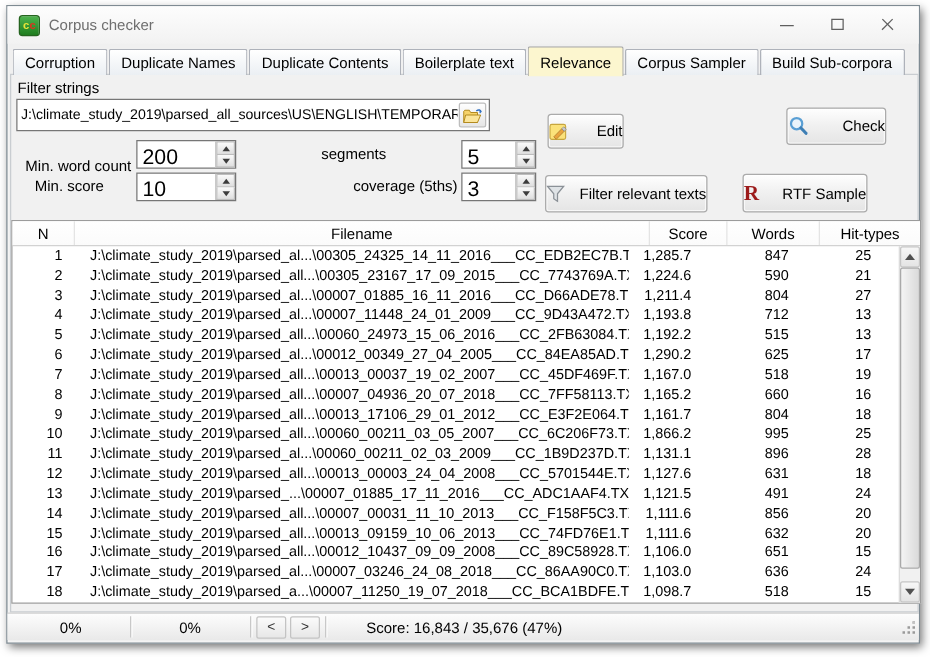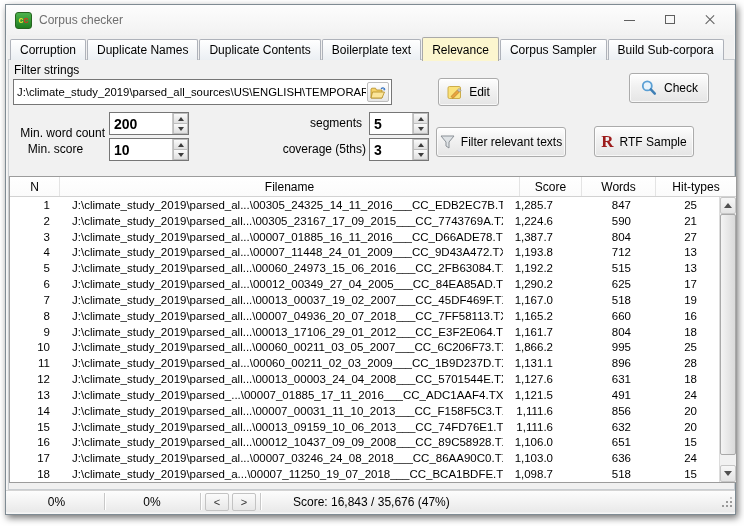--- a/index.html
+++ b/index.html
@@ -44,26 +44,26 @@
 
   .lbl { position:absolute; font-size:12px; color:#000; white-space:nowrap; }
 
   .path-field { position:absolute; left:7px; top:74px; width:379px; height:26px;
     background:#fff; border:1px solid #767676; display:flex; align-items:center; }
   .path-field input { flex:1; border:none; outline:none; font-family:"Liberation Sans",sans-serif;
     font-size:11.3px; padding:0 1px 0 3px; height:100%; background:transparent; min-width:0; }
   .folder-btn { width:22px; height:20px; margin-right:2px; display:flex; align-items:center; justify-content:center;
     background:linear-gradient(#fefefe,#e6e6e6); border:1px solid #bdbdbd; border-radius:2px; }
 
-  .btn { position:absolute; display:flex; align-items:center; justify-content:center; gap:6px;
+  .btn { position:absolute; display:flex; align-items:center; justify-content:space-between; gap:6px;
     font-size:12px; color:#000; background:linear-gradient(#fefefe,#f1f1f1 45%,#e5e5e5);
-    border:1px solid #ababab; border-radius:3px; box-shadow:0 0 0 1px rgba(255,255,255,.7) inset; }
+    border:1px solid #ababab; border-radius:3px; box-shadow:0 0 0 1px rgba(255,255,255,.7) inset;margin-top:13px; }
 
   .spin-field { position:absolute; height:23px; background:#fff; border:1px solid #767676; display:flex; }
-  .spin-value { flex:1; font-size:14px; padding:3px 0 12px 4px; overflow:hidden;font-weight:bold; }
+  .spin-value { flex:1; font-size:17px; padding:3px 0 12px 4px; overflow:hidden; }
   .spin-buttons { width:16px; display:flex; flex-direction:column; border-left:1px solid #c9c9c9; }
   .spin-btn { flex:1; display:flex; align-items:center; justify-content:center;
     background:linear-gradient(#fafafa,#dfdfdf); border:1px solid #bdbdbd; }
   .spin-btn + .spin-btn { border-top:none; }
   .tri-up   { width:0;height:0;border-left:3.5px solid transparent;border-right:3.5px solid transparent;border-bottom:4.5px solid #3c3c3c; }
   .tri-down { width:0;height:0;border-left:3.5px solid transparent;border-right:3.5px solid transparent;border-top:4.5px solid #3c3c3c; }
 
   .rtf-r { font-family:"Liberation Serif", serif; font-size:17px; font-weight:bold; color:#9c1b1b; line-height:1; }
 
   
@@ -184,21 +184,21 @@
       <div class="spin-buttons">
         <div class="spin-btn">
             <i class="tri-up"></i>
           </div>
         <div class="spin-btn">
             <i class="tri-down"></i>
           </div>
       </div>
     </div>
 
-    <div class="lbl" style="left:251px; top:111px; width:105px; text-align:right;">segments</div>
+    <div class="lbl" style="left:251px; top:111px; width:105px; text-align:left;">segments</div>
     <div class="spin-field" style="left:363px; top:107px; width:60px;">
       <div class="spin-value">5</div>
       <div class="spin-buttons">
         <div class="spin-btn">
             <i class="tri-up"></i>
           </div>
         <div class="spin-btn">
             <i class="tri-down"></i>
           </div>
       </div>
@@ -262,21 +262,21 @@
             <div class="trow">
               <div class="tcell c-n">2</div>
               <div class="tcell c-file">J:\climate_study_2019\parsed_all...\00305_23167_17_09_2015___CC_7743769A.TXT</div>
               <div class="tcell c-score">1,224.6</div>
               <div class="tcell c-words">590</div>
               <div class="tcell c-hit">21</div>
             </div>
             <div class="trow">
               <div class="tcell c-n">3</div>
               <div class="tcell c-file">J:\climate_study_2019\parsed_al...\00007_01885_16_11_2016___CC_D66ADE78.TXT</div>
-              <div class="tcell c-score">1,387.7</div>
+              <div class="tcell c-score">1,211.4</div>
               <div class="tcell c-words">804</div>
               <div class="tcell c-hit">27</div>
             </div>
             <div class="trow">
               <div class="tcell c-n">4</div>
               <div class="tcell c-file">J:\climate_study_2019\parsed_al...\00007_11448_24_01_2009___CC_9D43A472.TXT</div>
               <div class="tcell c-score">1,193.8</div>
               <div class="tcell c-words">712</div>
               <div class="tcell c-hit">13</div>
             </div>

